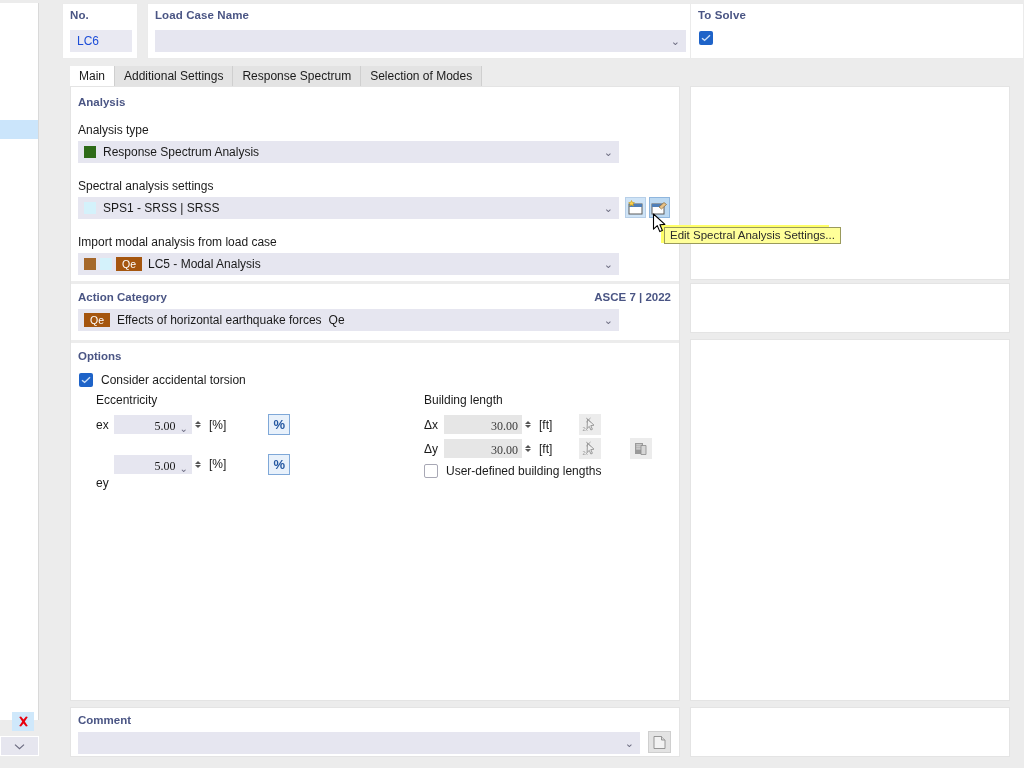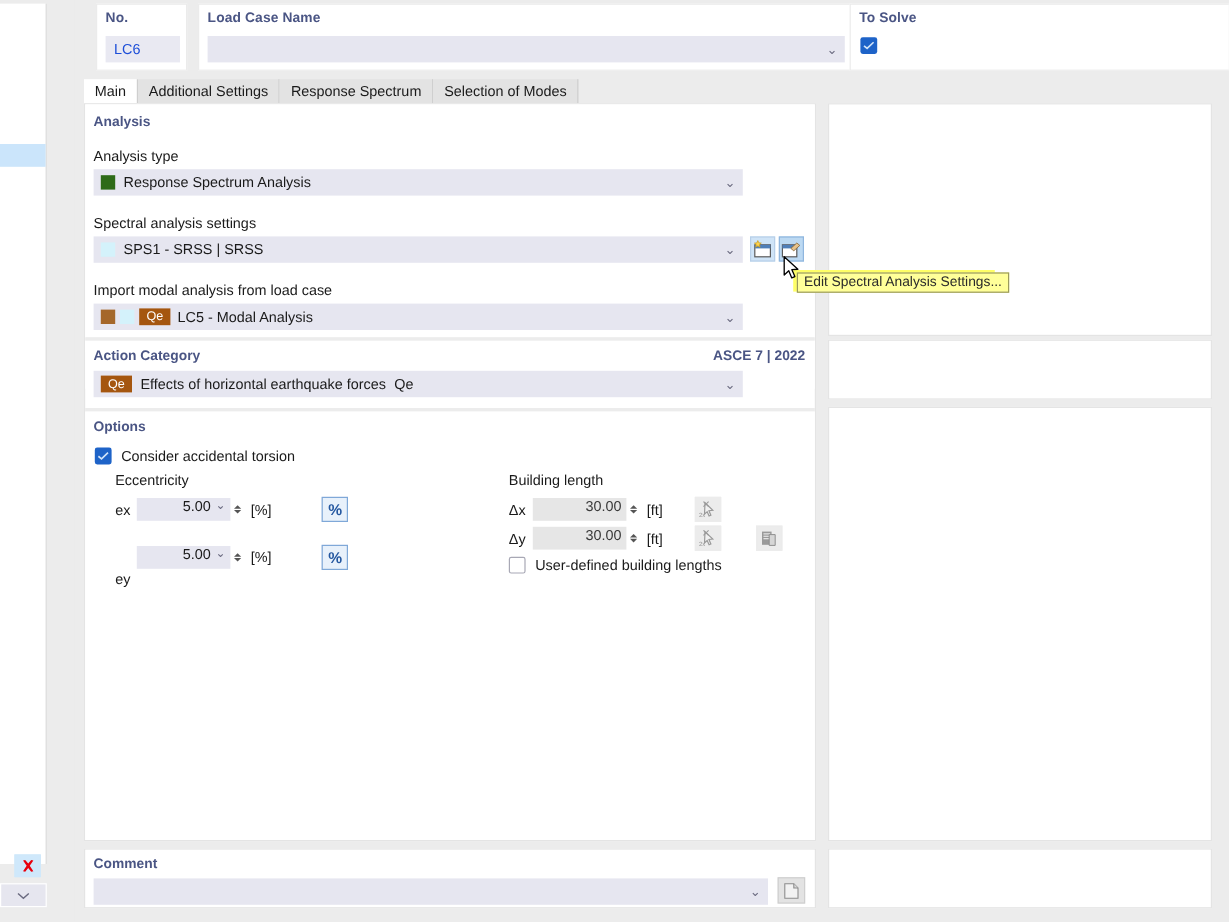--- a/index.html
+++ b/index.html
@@ -35,21 +35,21 @@
   .rail-close-btn svg { display: block; }
   .rail-chevron {
     position: absolute; left: 0px; top: 736px; width: 39px; height: 20px;
     background: #e6e6ef; border: 1px solid #ffffff;
     display: flex; align-items: center; justify-content: center;
   }
 
   .gap-col { position: absolute; left: 40px; top: 0; width: 22px; height: 768px; background:#ececec; }
 
   
-  .hdr-row { position: absolute; left: 62px; top: 3px; right: 2px; height: 56px; margin-left: 18px; }
+  .hdr-row { position: absolute; left: 62px; top: 3px; right: 2px; height: 56px; }
   .hdr-no {
     position: absolute; left: 0; top: 0; width: 76px; height: 56px;
     background: #fff; border: 1px solid #ebebeb;
   }
   .hdr-name {
     position: absolute; left: 85px; top: 0; width: 545px; height: 56px;
     background: #fff; border: 1px solid #ebebeb;
   }
   .hdr-solve {
     position: absolute; left: 628px; top: 0; width: 334px; height: 56px;
@@ -126,22 +126,22 @@
     display: flex; align-items: center; justify-content: center;
   }
   .flat-btn {
     width: 22px; height: 21px; background: #ececec;
     border: 1px solid #ececec; display:flex;
     align-items:center; justify-content:center;
   }
 
   .num {
     width: 78px; height: 19px; background: #e6e6f0;
-    display: flex; align-items: flex-start; justify-content: flex-end;
-    padding: 0 4px; font-size: 12px;
+    display: flex; align-items: flex-end; justify-content: flex-end;
+    padding: 0 4px; font-size: 12px; font-family: Liberation Serif, serif;
   }
   .num.gray { background: #e6e6e6; color:#3a3a3a; }
   .unit { font-size: 12px; color: #1a1a1a; }
   .spin { display:flex; flex-direction:column; gap:1px; margin-left:3px; }
   .spin i { border-left:3px solid transparent; border-right:3px solid transparent; display:block; }
   .spin i.up { border-bottom:3px solid #555; }
   .spin i.dn { border-top:3px solid #555; }
   .mini-caret { color:#6b6b80; font-size:10px; margin-left:4px; }
 
   .row { display: flex; align-items: center; }

